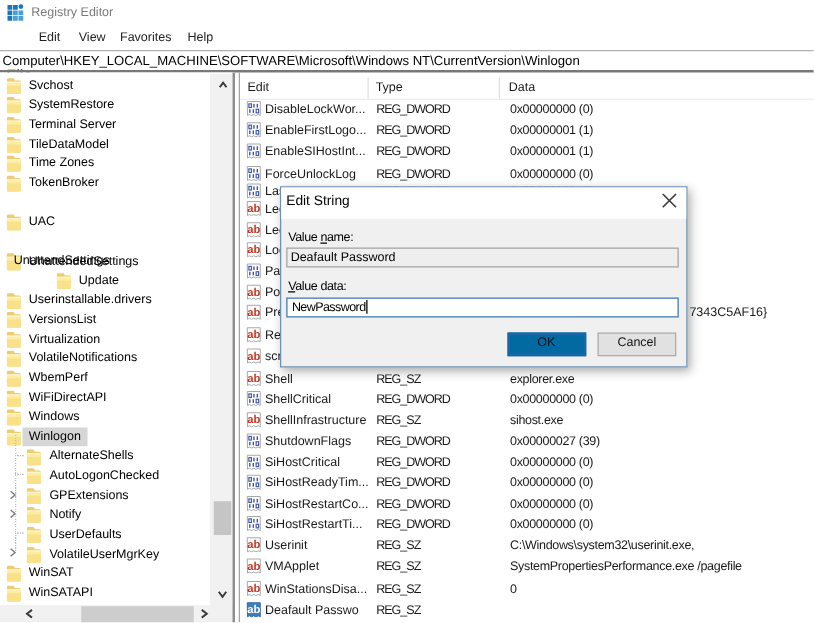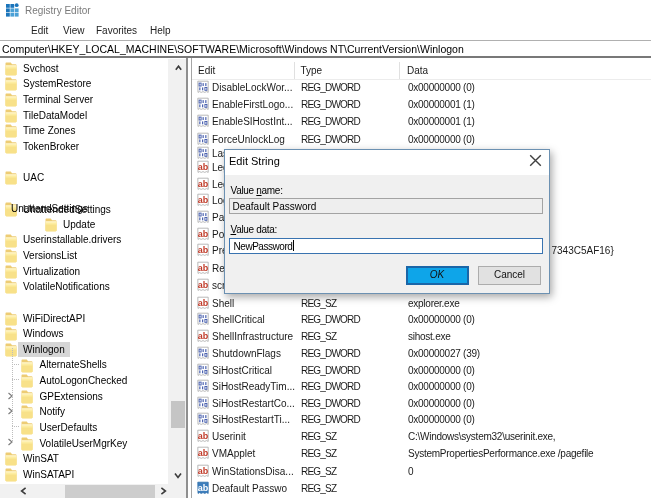--- a/index.html
+++ b/index.html
@@ -148,20 +148,29 @@
       <div class="abs txt" style="left:23px;top:3.2px;color:#000;">Virtualization</div>
     </div>
 <div class="abs" style="left:0;top:220.2px;width:188px;height:15.6px;">
       <div class="abs" style="left:4.5px;top:1.3px;"><svg width="12" height="15" viewBox="0 0 12 15">
           <path d="M1.2 1.6 h4.6 l1.2 1.7 H10.6 a0.9 0.9 0 0 1 0.9 0.9 v9 a1 1 0 0 1 -1 1 H1.5 a1 1 0 0 1 -1 -1 V2.6 a1 1 0 0 1 0.7 -1 Z" fill="#edcc74"></path>
           <path d="M0.6 4.4 H11.5 V13.2 a1 1 0 0 1 -1 1 H1.6 a1 1 0 0 1 -1 -1 Z" fill="#fdeda1"></path>
           <path d="M0.6 4.9 H11.5" stroke="#fef6d3" stroke-width="1.1"></path>
           <path d="M0.6 7.6 H11.5 V13.2 a1 1 0 0 1 -1 1 H1.6 a1 1 0 0 1 -1 -1 Z" fill="#f8e189"></path>
         </svg></div>
       <div class="abs txt" style="left:23px;top:3.2px;color:#000;">VolatileNotifications</div>
+    </div>
+<div class="abs" style="left:0;top:235.8px;width:188px;height:15.6px;">
+      <div class="abs" style="left:4.5px;top:1.3px;"><svg width="12" height="15" viewBox="0 0 12 15">
+          <path d="M1.2 1.6 h4.6 l1.2 1.7 H10.6 a0.9 0.9 0 0 1 0.9 0.9 v9 a1 1 0 0 1 -1 1 H1.5 a1 1 0 0 1 -1 -1 V2.6 a1 1 0 0 1 0.7 -1 Z" fill="#edcc74"></path>
+          <path d="M0.6 4.4 H11.5 V13.2 a1 1 0 0 1 -1 1 H1.6 a1 1 0 0 1 -1 -1 Z" fill="#fdeda1"></path>
+          <path d="M0.6 4.9 H11.5" stroke="#fef6d3" stroke-width="1.1"></path>
+          <path d="M0.6 7.6 H11.5 V13.2 a1 1 0 0 1 -1 1 H1.6 a1 1 0 0 1 -1 -1 Z" fill="#f8e189"></path>
+        </svg></div>
+      <div class="abs txt" style="left:23px;top:3.2px;color:#000;">WbemPerf</div>
     </div>
 <div class="abs" style="left:0;top:251.4px;width:188px;height:15.6px;">
       <div class="abs" style="left:4.5px;top:1.3px;"><svg width="12" height="15" viewBox="0 0 12 15">
           <path d="M1.2 1.6 h4.6 l1.2 1.7 H10.6 a0.9 0.9 0 0 1 0.9 0.9 v9 a1 1 0 0 1 -1 1 H1.5 a1 1 0 0 1 -1 -1 V2.6 a1 1 0 0 1 0.7 -1 Z" fill="#edcc74"></path>
           <path d="M0.6 4.4 H11.5 V13.2 a1 1 0 0 1 -1 1 H1.6 a1 1 0 0 1 -1 -1 Z" fill="#fdeda1"></path>
           <path d="M0.6 4.9 H11.5" stroke="#fef6d3" stroke-width="1.1"></path>
           <path d="M0.6 7.6 H11.5 V13.2 a1 1 0 0 1 -1 1 H1.6 a1 1 0 0 1 -1 -1 Z" fill="#f8e189"></path>
         </svg></div>
       <div class="abs txt" style="left:23px;top:3.2px;color:#000;">WiFiDirectAPI</div>
     </div>
@@ -536,18 +545,18 @@
 <svg class="abs" style="left:303px;top:3px;" width="15" height="15" viewBox="0 0 15 15">
       <path d="M2.2 2.2 L12.8 12.8 M12.8 2.2 L2.2 12.8" stroke="#404040" stroke-width="1.4"></path>
     </svg>
 <div class="abs txt" style="left:6px;top:35.5px;color:#000;letter-spacing:-0.3px;">Value <span style="text-decoration:underline;">n</span>ame:</div>
 <div class="abs" style="left:4px;top:48px;width:314px;height:16px;background:#eeeeee;border:1px solid #a3a3a3;"></div>
 <div class="abs txt" style="left:8px;top:51px;color:#000;">Deafault Password</div>
 <div class="abs txt" style="left:6px;top:74px;color:#000;letter-spacing:-0.3px;"><span style="text-decoration:underline;">V</span>alue data:</div>
 <div class="abs" style="left:4px;top:88px;width:314px;height:16px;background:#fff;border:1px solid #3973b0;"></div>
 <div class="abs txt" style="left:9px;top:91px;color:#000;letter-spacing:-0.45px;">NewPassword</div>
 <div class="abs" style="left:68px;top:90.5px;width:1px;height:11px;background:#000;"></div>
-<div class="abs" style="left:181px;top:116px;width:63px;height:19px;background:#0ea5e9;border:2px solid #1a66a8;text-align:center;font-style:italic;">
+<div class="abs" style="left:181px;top:116px;width:63px;height:19px;background:#0369a1;border:2px solid #1a66a8;text-align:center;">
       <div style="margin-top:1px;">OK</div>
     </div>
 <div class="abs" style="left:253.5px;top:116.5px;width:63px;height:18.5px;background:#e1e1e1;border:1px solid #acacac;text-align:center;">
       <div style="margin-top:1.5px;">Cancel</div>
     </div>
 </div>
 </body></html>

